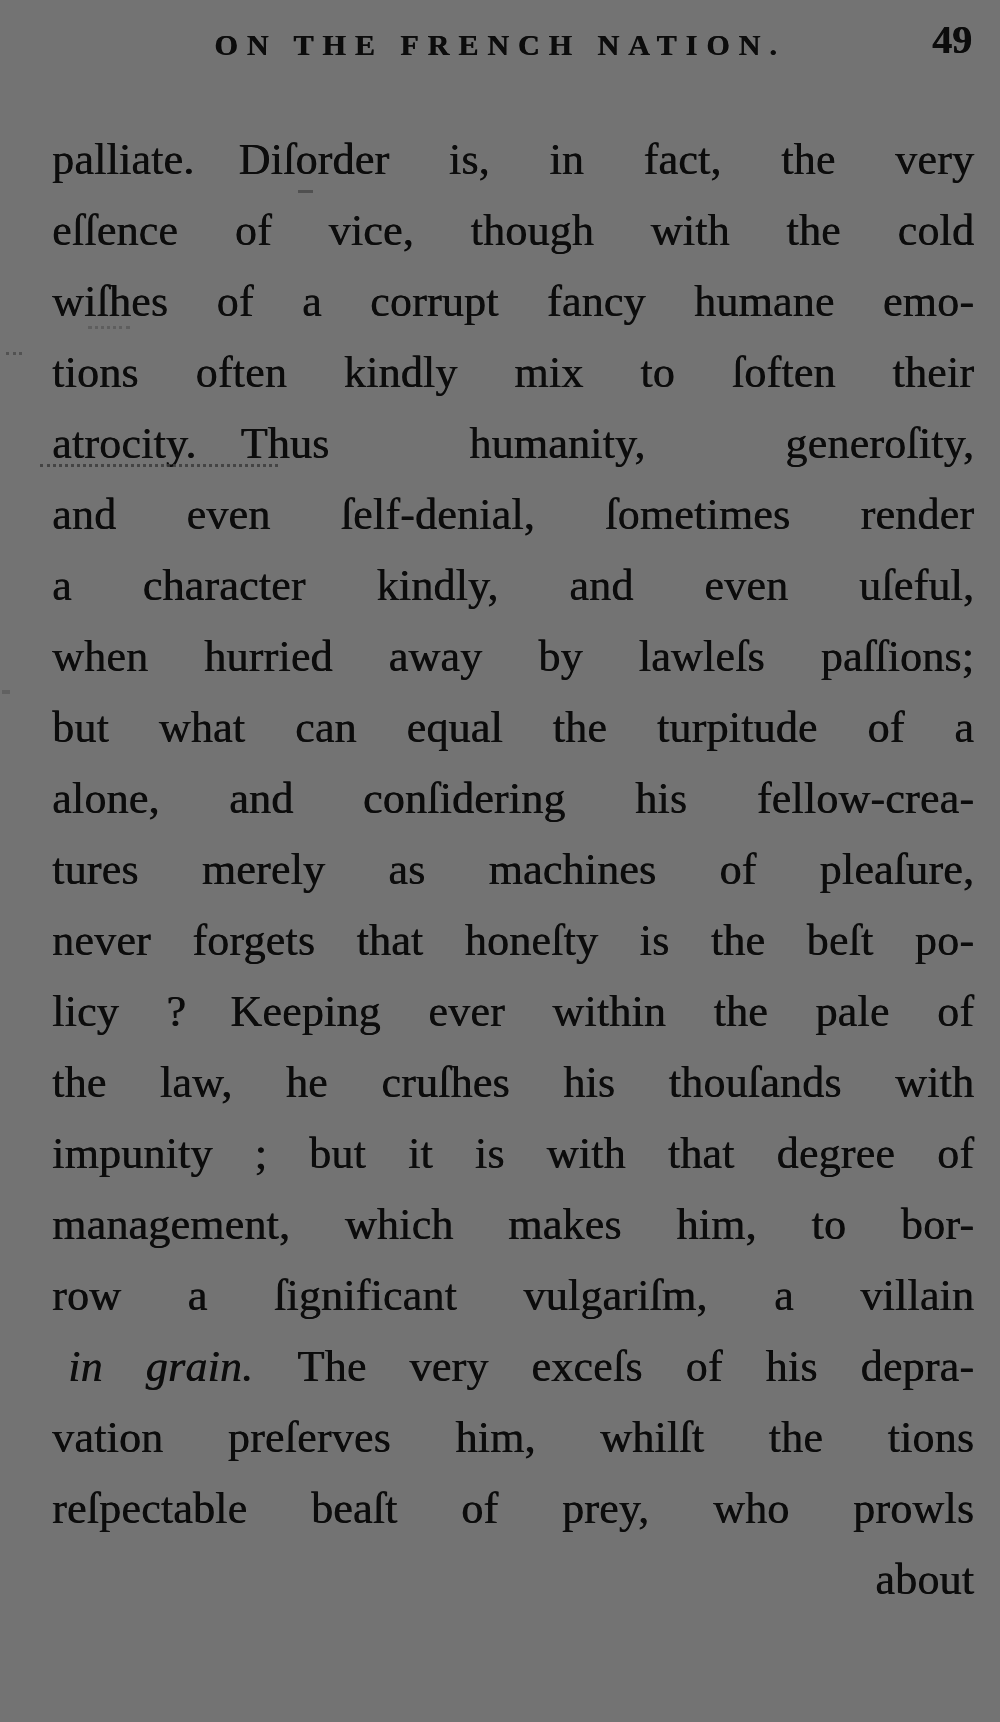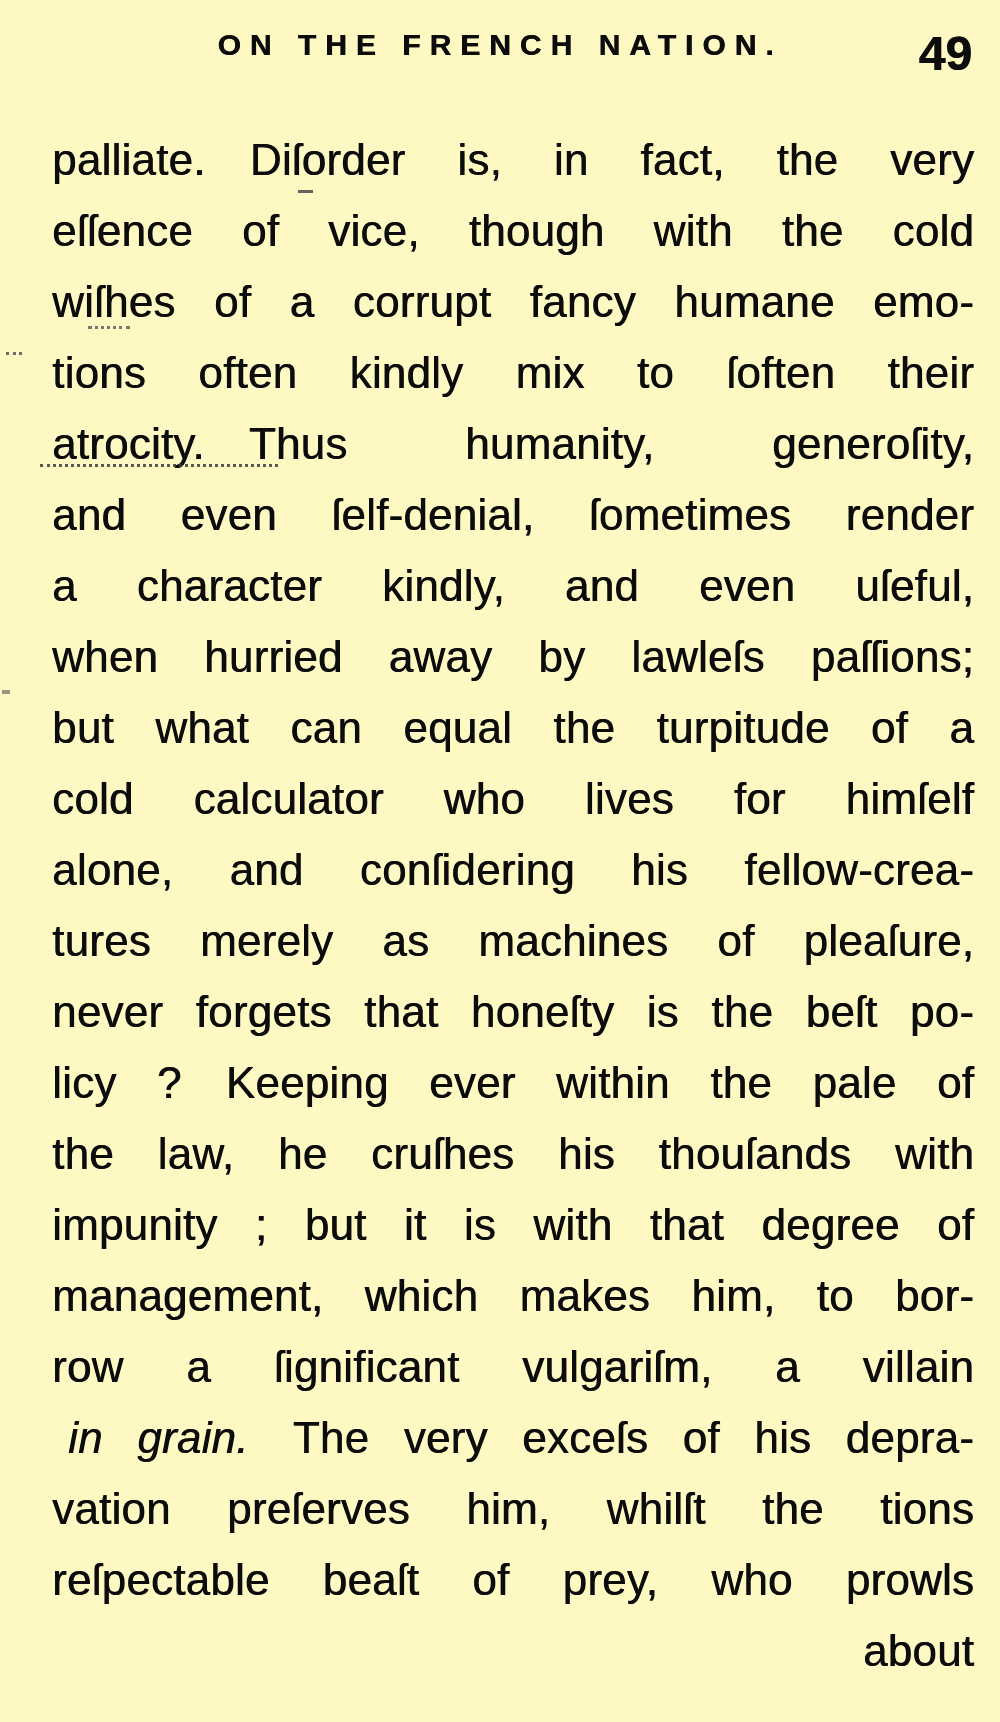--- a/index.html
+++ b/index.html
@@ -1,42 +1,42 @@
 <!DOCTYPE html>
 <html><head>
 <meta charset="utf-8">
 <style>
   html, body { margin: 0; padding: 0; background: #ffffff; }
   .page {
     position: relative;
     width: 1000px;
     height: 1722px;
-    background: #fef9c3;
+    background: #737373;
     overflow: hidden;
-    font-family: Liberation Sans, sans-serif;
+    font-family: Liberation Serif, serif;
     color: #0c0c0c;
   }
   
   .running-title {
     position: absolute;
     top: 28px;
     left: 0;
     width: 1000px;
     text-align: center;
     font-size: 30px;
     font-weight: bold;
     letter-spacing: 9px;
     white-space: nowrap;
     text-shadow: 0.6px 0.4px 0 currentColor;
   }
   .page-number {
     position: absolute;
-    top: 26px;
+    top: 16px;
     right: 28px;
-    font-size: 48px;
+    font-size: 40px;
     font-weight: bold;
     text-shadow: 0.6px 0.4px 0 currentColor;
   }
   
   .text-block {
     position: absolute;
     top: 124px;
     left: 52px;
     width: 922px;
   }
@@ -79,21 +79,20 @@
   <main class="text-block">
     <p class="line">palliate. Diſorder is, in fact, the very</p>
     <p class="line">eſſence of vice, though with the cold</p>
     <p class="line">wiſhes of a corrupt fancy humane emo-</p>
     <p class="line">tions often kindly mix to ſoften their</p>
     <p class="line">atrocity. Thus humanity, generoſity,</p>
     <p class="line">and even ſelf-denial, ſometimes render</p>
     <p class="line">a character kindly, and even uſeful,</p>
     <p class="line">when hurried away by lawleſs paſſions;</p>
     <p class="line">but what can equal the turpitude of a</p>
-    <p class="line">cold calculator who lives for himſelf</p>
     <p class="line">alone, and conſidering his fellow-crea-</p>
     <p class="line">tures merely as machines of pleaſure,</p>
     <p class="line">never forgets that honeſty is the beſt po-</p>
     <p class="line">licy ? Keeping ever within the pale of</p>
     <p class="line">the law, he cruſhes his thouſands with</p>
     <p class="line">impunity ; but it is with that degree of</p>
     <p class="line">management, which makes him, to bor-</p>
     <p class="line">row a ſignificant vulgariſm, a villain</p>
     <p class="line"><span class="italic-seg">in grain.</span><span> The very exceſs of his depra-</span></p>
     <p class="line">vation preſerves him, whilſt the tions</p>

